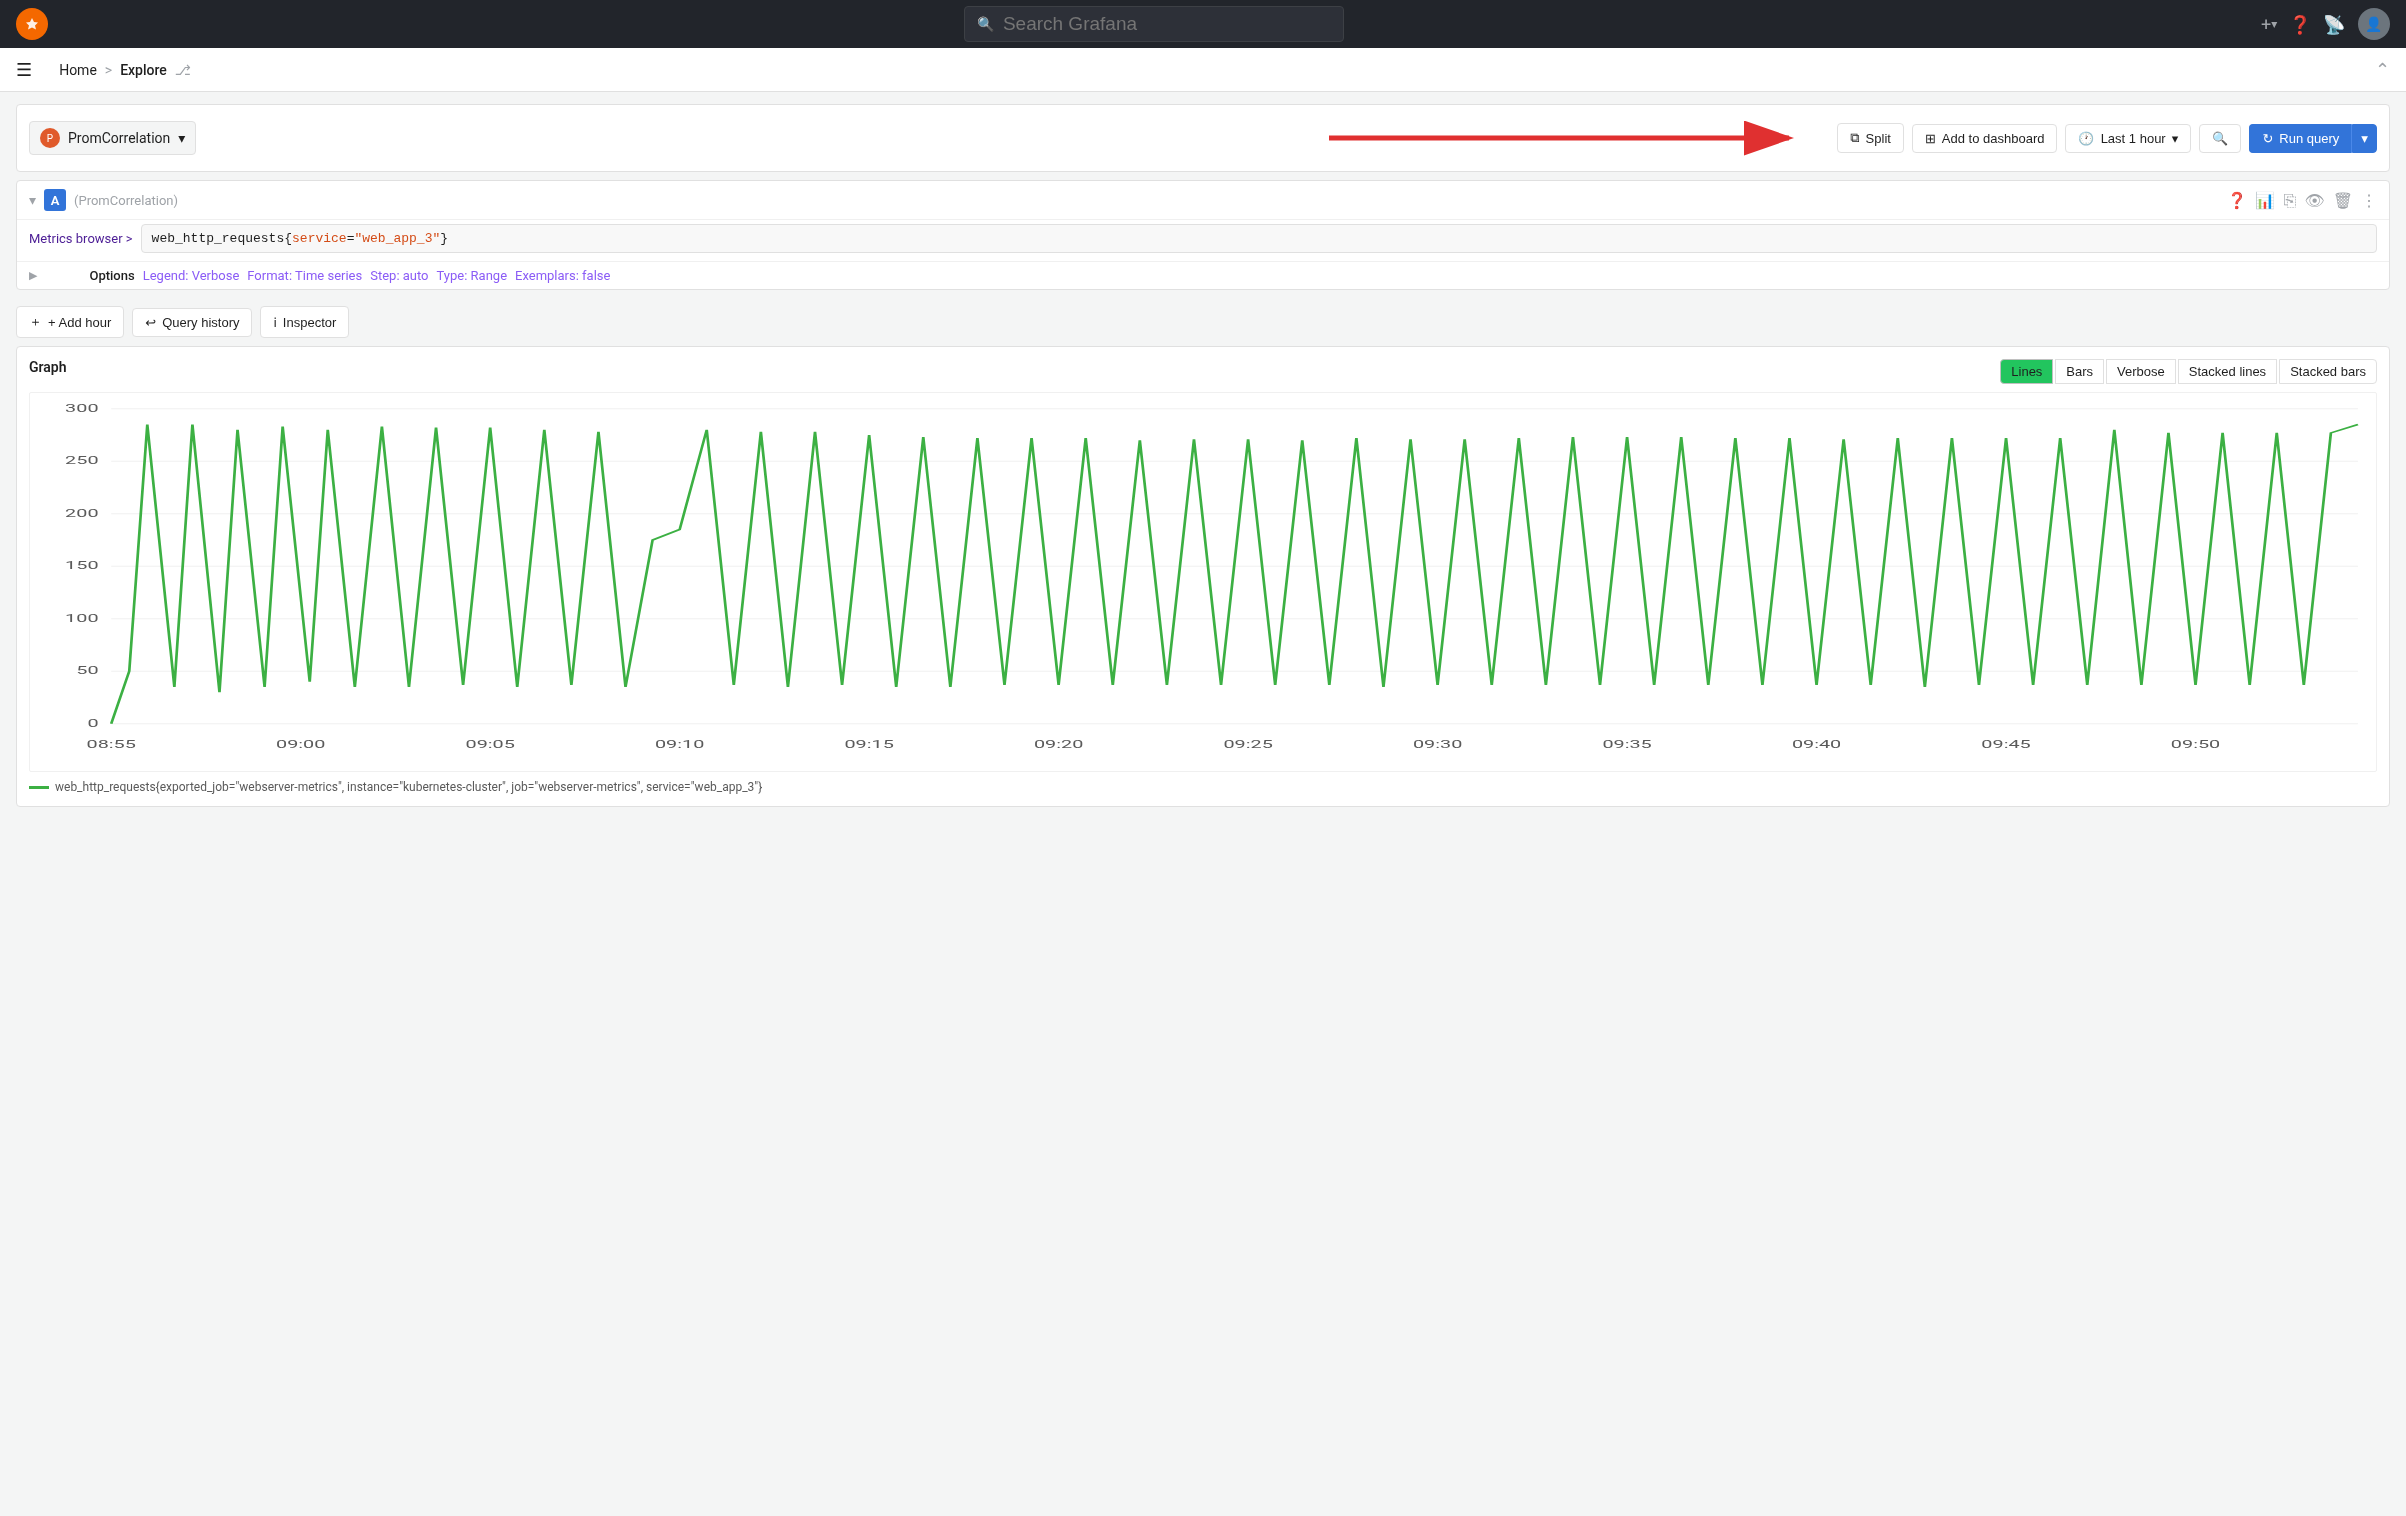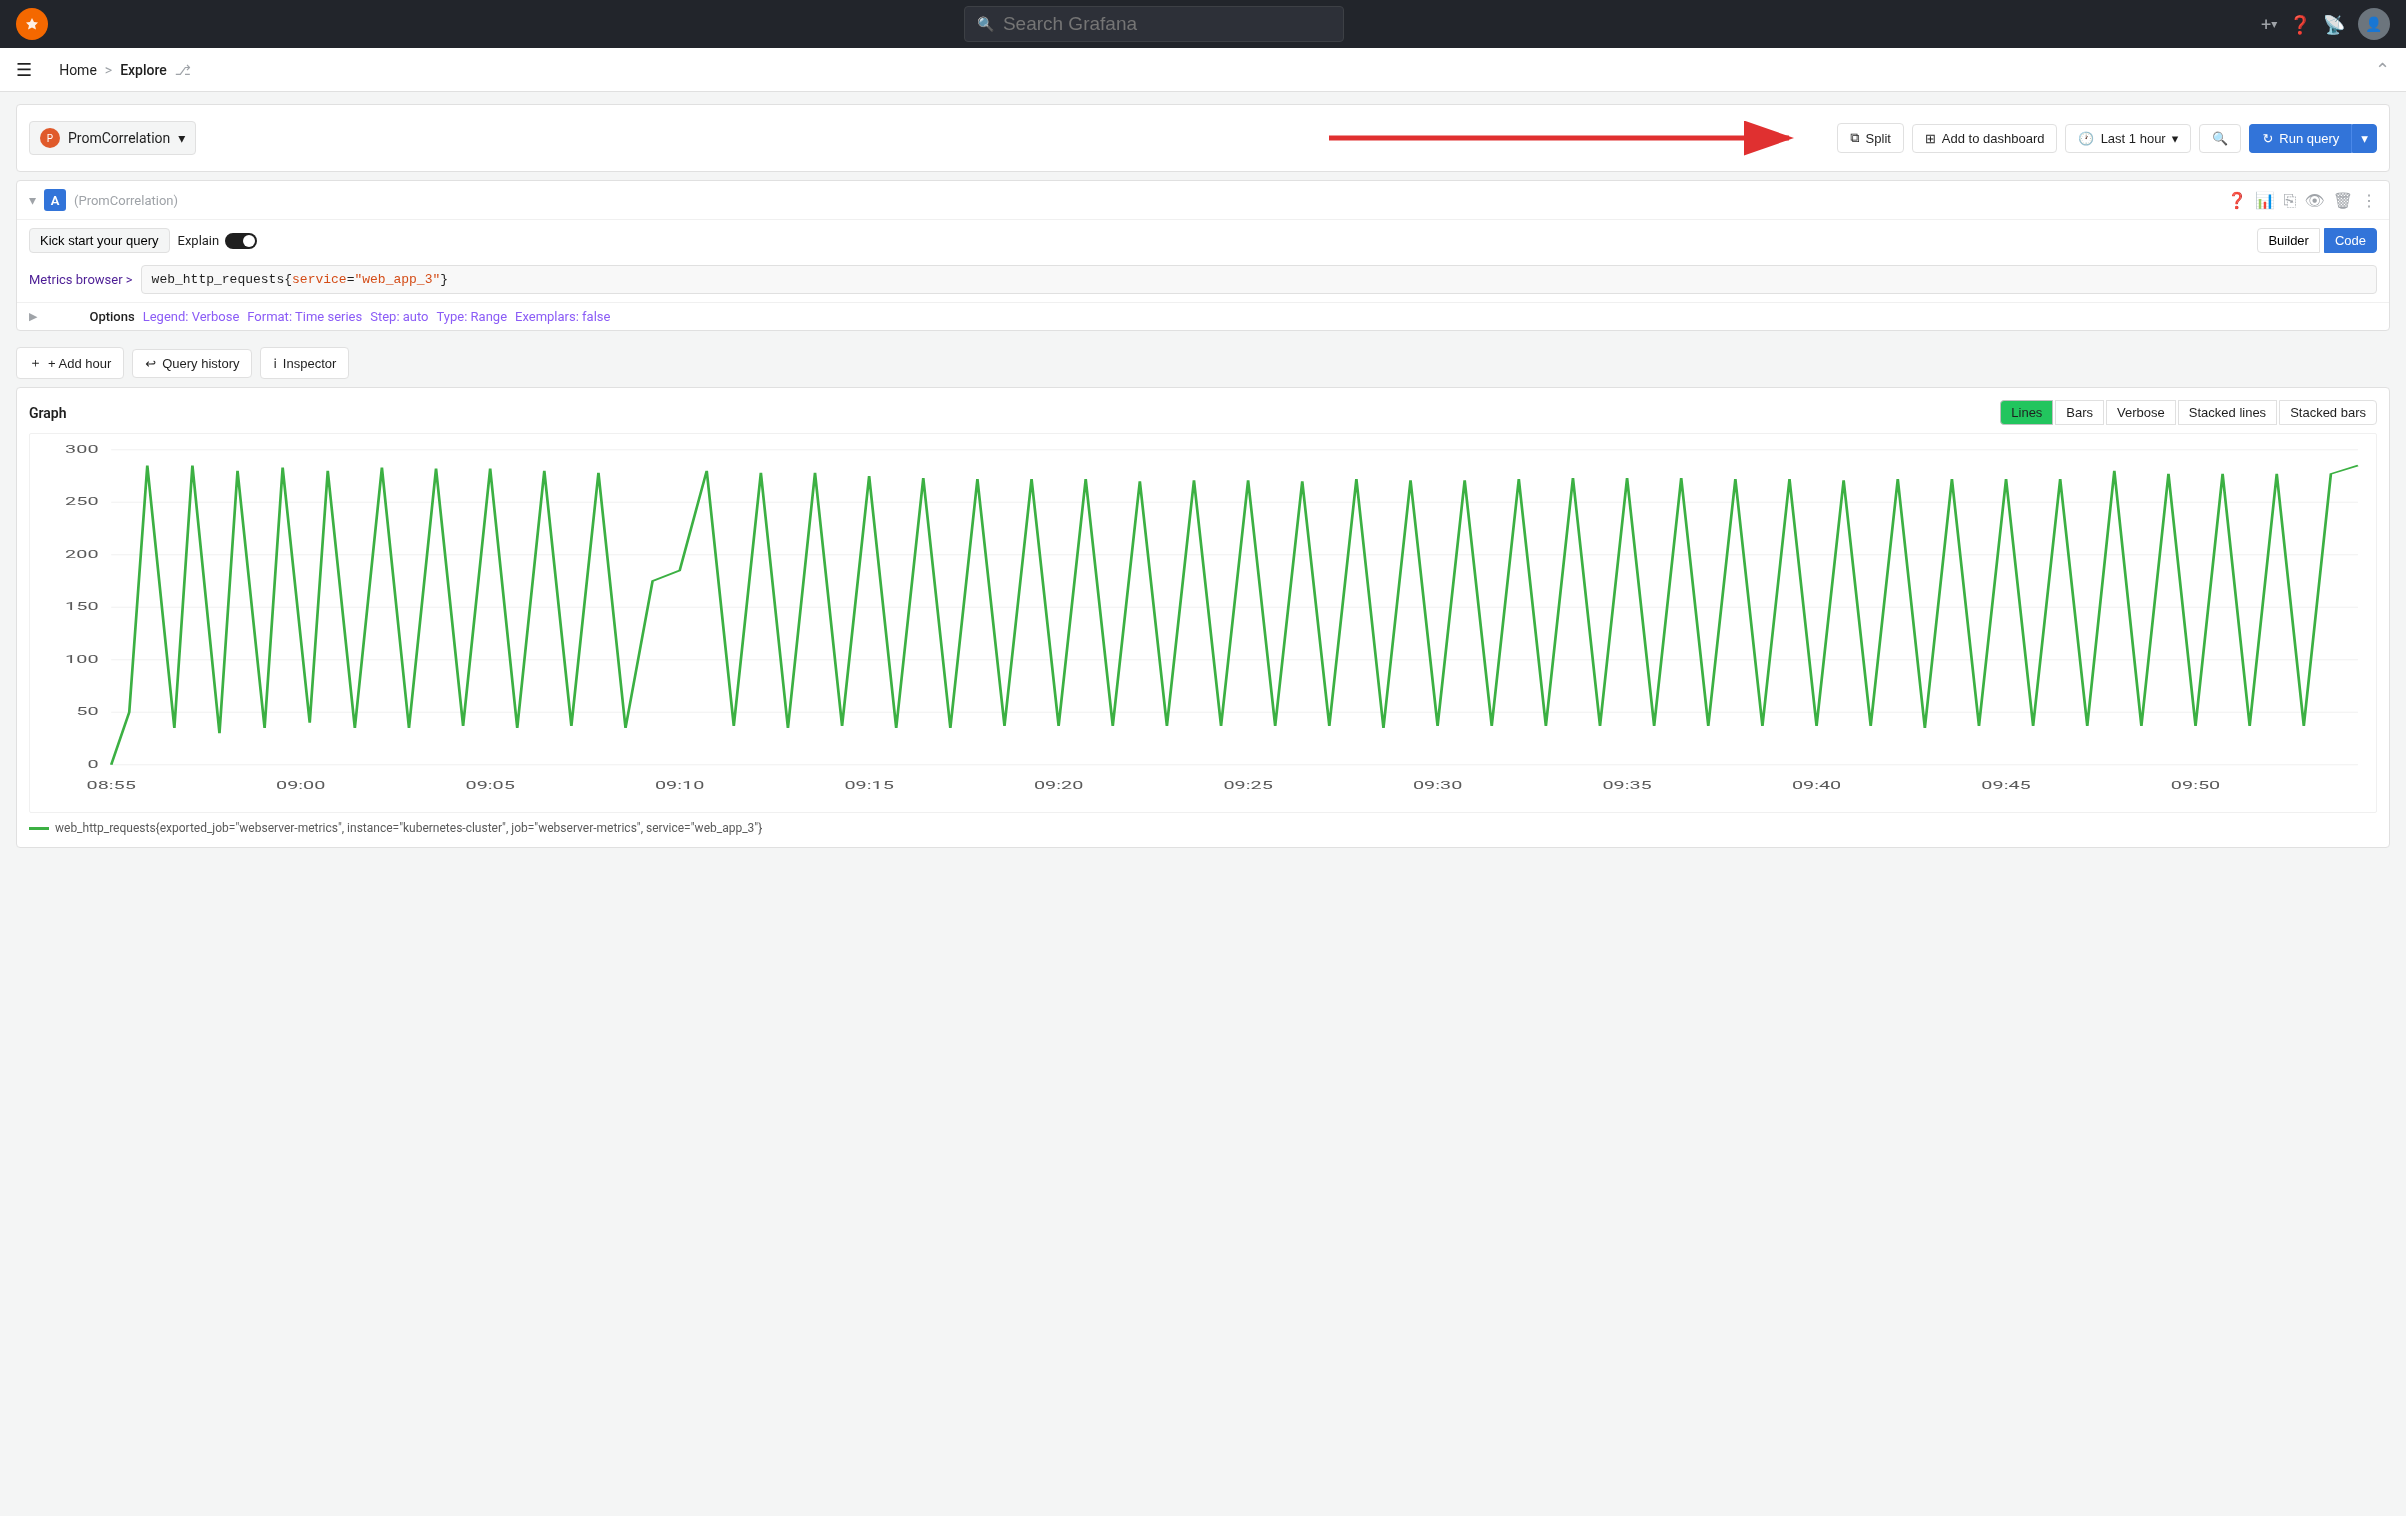--- a/index.html
+++ b/index.html
@@ -253,21 +253,21 @@
     }
 
     
     .graph-section {
       background: #fff;
       border: 1px solid #e0e0e0;
       border-radius: 4px;
       padding: 12px;
     }
     .graph-header {
-      display: flex; align-items: center; justify-content: space-between;
+      display: flex; justify-content: space-between;
       margin-bottom: 8px;
     }
     .graph-title { font-weight: 600; font-size: 14px; }
     .graph-type-btns { display: flex; gap: 2px; }
     .graph-type-btn {
       padding: 4px 10px;
       border: 1px solid #e0e0e0;
       background: #fff;
       cursor: pointer;
       font-size: 13px;
@@ -409,33 +409,20 @@
         <div class="query-actions">
           <span>❓</span>
           <span>📊</span>
           <span>⎘</span>
           <span>👁</span>
           <span>🗑</span>
           <span>⋮</span>
         </div>
       </div>
 
-      <div class="query-toolbar">
-        <div class="query-toolbar-left">
-          <button class="kick-start-btn">Kick start your query</button>
-          <div class="explain-toggle">
-            <span>Explain</span>
-            <div class="toggle-switch"></div>
-          </div>
-        </div>
-        <div class="builder-code">
-          <button class="mode-btn">Builder</button>
-          <button class="mode-btn active">Code</button>
-        </div>
-      </div>
 
       <div class="metrics-query-row">
         <span class="metrics-browser-link">Metrics browser &gt;</span>
         <div class="query-input">
           <span class="query-keyword">web_http_requests</span><span class="query-brace">{</span><span class="query-label-name">service</span><span class="query-equals">=</span><span class="query-string">"web_app_3"</span><span class="query-brace">}</span>
         </div>
       </div>
 
       <div class="options-row">
         <span class="chevron-right">▶</span>

